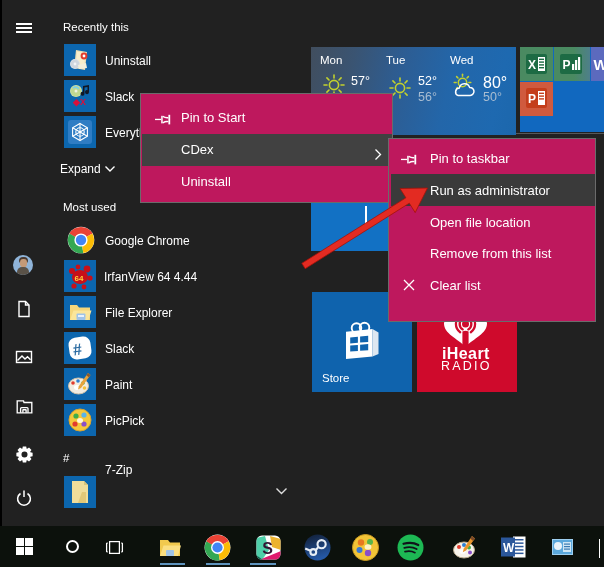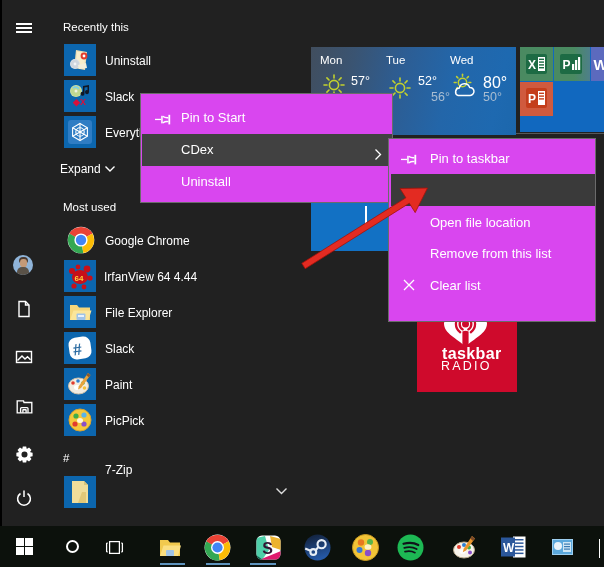--- a/index.html
+++ b/index.html
@@ -1,20 +1,20 @@
 <!DOCTYPE html>
 <html><head><meta charset="utf-8"><style>
 html,body{margin:0;padding:0;}
 body{width:604px;height:567px;overflow:hidden;background:#212121;font-family:"Liberation Sans",sans-serif;-webkit-font-smoothing:antialiased;}
 #root{position:absolute;top:0;left:0;width:604px;height:567px;}
 .abs{position:absolute;}
 .txt{color:#fff;font-size:12px;white-space:nowrap;}
 .hdr{color:#fff;font-size:11.5px;white-space:nowrap;}
 .tile32{width:32px;height:32px;background:#0c66ae;position:absolute;left:64px;}
-.menu{position:absolute;background:#d946ef;border:1px solid #6b6b6b;box-sizing:border-box;z-index:20;}
+.menu{position:absolute;background:#be185d;border:1px solid #6b6b6b;box-sizing:border-box;z-index:20;}
 .mitem{position:absolute;color:#fff;font-size:13px;white-space:nowrap;}
 </style></head>
 <body>
 <div id="root">
 
 <div class="abs" style="left:0;top:0;width:2px;height:567px;background:#000;"></div>
 
 <div class="abs" id="hamburger" style="left:16px;top:23px;width:16px;height:10px;">
   <div style="position:absolute;top:0;width:16px;height:1.6px;background:#fff;"></div>
   <div style="position:absolute;top:4px;width:16px;height:1.6px;background:#fff;"></div>
@@ -196,21 +196,21 @@
           <line x1="11" y1="18" x2="11" y2="21"></line>
           <line x1="1" y1="11" x2="4" y2="11"></line>
           <line x1="18" y1="11" x2="21" y2="11"></line>
           <line x1="3.9" y1="3.9" x2="6" y2="6"></line>
           <line x1="16" y1="16" x2="18.1" y2="18.1"></line>
           <line x1="18.1" y1="3.9" x2="16" y2="6"></line>
           <line x1="6" y1="16" x2="3.9" y2="18.1"></line>
         </g>
   </svg>
   <div class="abs" style="left:107px;top:27px;color:#fff;font-size:12.5px;">52°</div>
-  <div class="abs" style="left:120px;top:42.5px;color:#a8bdd2;font-size:12.5px;">56°</div>
+  <div class="abs" style="left:107px;top:42.5px;color:#a8bdd2;font-size:12.5px;">56°</div>
   <svg class="abs" style="left:139px;top:26px;" width="30" height="26" viewBox="0 0 30 26">
     <g stroke="#c2d12e" fill="none" stroke-width="1.5" stroke-linecap="round">
       <circle cx="12.5" cy="9.5" r="4.2"></circle>
       <line x1="12.5" y1="1.2" x2="12.5" y2="3.2"></line>
           <line x1="4.2" y1="9.5" x2="6.2" y2="9.5"></line>
           <line x1="18.8" y1="9.5" x2="20.8" y2="9.5"></line>
           <line x1="6.6" y1="3.6" x2="8" y2="5"></line>
           <line x1="18.4" y1="3.6" x2="17" y2="5"></line>
           <line x1="6.6" y1="15.4" x2="7.4" y2="14.6"></line>
     </g>
@@ -262,34 +262,49 @@
           <g fill="#c43e1c">
             <rect x="13" y="4.6" width="5" height="1.4"></rect>
             <rect x="13" y="7.4" width="5" height="1.4"></rect>
             <rect x="13" y="10.2" width="5" height="1.4"></rect>
           </g>
         </g>
   </svg>
 </div>
 <div class="abs" style="left:516px;top:133px;width:88px;height:1px;background:rgba(255,255,255,0.25);"></div>
 
+<div class="abs" style="left:312px;top:292px;width:100px;height:100px;background:#0f63ad;">
+  <svg class="abs" style="left:31px;top:27px;" width="40" height="40" viewBox="0 0 40 40">
+    <circle cx="13.5" cy="9" r="4.8" fill="none" stroke="#fff" stroke-width="1.9"></circle>
+    <circle cx="21.5" cy="8.6" r="4.8" fill="none" stroke="#fff" stroke-width="1.9"></circle>
+    <path d="M3 12.8 L29.5 10 L29.5 37.5 L3 40 Z" fill="#fff"></path>
+    <path d="M29.5 10 L35.5 13.5 L35.5 35 L29.5 37.5 Z" fill="#dde7f1"></path>
+    <g fill="#0f63ad">
+      <path d="M7.2 18.4 L14.9 17.7 L14.9 23.8 L7.2 24.4 Z"></path>
+      <path d="M17.1 17.5 L25.2 16.8 L25.2 22.9 L17.1 23.6 Z"></path>
+      <path d="M7.2 26.5 L14.9 25.9 L14.9 32 L7.2 32.6 Z"></path>
+      <path d="M17.1 25.7 L25.2 25.1 L25.2 31.2 L17.1 31.8 Z"></path>
+    </g>
+  </svg>
+  <div class="abs" style="left:10px;top:80px;color:#fff;font-size:11.5px;">Store</div>
+</div>
 
 <div class="abs" style="left:417px;top:292px;width:100px;height:100px;background:#cf0a2c;">
   <svg class="abs" style="left:26px;top:22px;" width="45" height="33" viewBox="0 0 45 33">
    <path d="M1 9.5 A10.6 10.6 0 0 1 22.2 9 A10.6 10.6 0 0 1 44 9.5 C44 19.5 31 24.5 22.5 32.5 C14 24.5 1 19.5 1 9.5 Z" fill="#fff"></path>
    <g fill="none" stroke="#cf0a2c" stroke-width="2.3" stroke-linecap="round">
      <path d="M17.2 1.8 A10 10 0 0 0 17.2 18.2"></path>
      <path d="M19.7 4.6 A6.3 6.3 0 0 0 19.7 15.4"></path>
      <path d="M27.8 1.8 A10 10 0 0 1 27.8 18.2"></path>
      <path d="M25.3 4.6 A6.3 6.3 0 0 1 25.3 15.4"></path>
    </g>
    <circle cx="22.5" cy="10" r="3.5" fill="#cf0a2c"></circle>
    <path d="M19.4 17.5 Q22.5 15.8 25.6 17.5 L25.6 33 L19.4 33 Z" fill="#cf0a2c"></path>
   </svg>
-  <div class="abs" style="left:25px;top:53px;color:#fff;font-size:16px;font-weight:bold;letter-spacing:0.4px;">taskbar</div>
+  <div class="abs" style="left:25px;top:53px;color:#fff;font-size:16px;font-weight:bold;letter-spacing:0.4px;">iHeart</div>
   <div class="abs" style="left:24px;top:67px;color:#fff;font-size:12.5px;letter-spacing:2.2px;">RADIO</div>
 </div>
 
 <div class="menu" id="menu1" style="left:140px;top:93px;width:253px;height:110px;">
   <div class="abs" style="left:1px;top:39.5px;width:250px;height:32px;background:#414141;"></div>
   <svg class="abs" style="left:14px;top:19px;" width="19" height="13" viewBox="0 0 19 13" fill="#fff">
     <rect x="0" y="5.8" width="6" height="1.3"></rect>
     <rect x="6.2" y="2.8" width="1.5" height="7.6"></rect>
     <rect x="13.4" y="1.8" width="1.8" height="9.6"></rect>
     <path d="M7.7 3.4 Q10.8 5.2 13.4 4.6 M7.7 9.8 Q10.8 8 13.4 8.6" fill="none" stroke="#fff" stroke-width="1.4"></path>
@@ -305,20 +320,21 @@
 <div class="menu" id="menu2" style="left:388px;top:138px;width:208px;height:184px;">
   <div class="abs" style="left:1.5px;top:35px;width:204px;height:32px;background:#3a3a3a;"></div>
 
   <svg class="abs" style="left:12px;top:14px;" width="19" height="13" viewBox="0 0 19 13" fill="#fff">
     <rect x="0" y="5.8" width="6" height="1.3"></rect>
     <rect x="6.2" y="2.8" width="1.5" height="7.6"></rect>
     <rect x="13.4" y="1.8" width="1.8" height="9.6"></rect>
     <path d="M7.7 3.4 Q10.8 5.2 13.4 4.6 M7.7 9.8 Q10.8 8 13.4 8.6" fill="none" stroke="#fff" stroke-width="1.4"></path>
   </svg>
   <div class="mitem" style="left:41px;top:12px;">Pin to taskbar</div>
+  <div class="mitem" style="left:41px;top:44px;">Run as administrator</div>
   <div class="mitem" style="left:41px;top:75.5px;">Open file location</div>
   <div class="mitem" style="left:41px;top:107px;">Remove from this list</div>
   <svg class="abs" style="left:14px;top:140px;" width="12" height="12" viewBox="0 0 12 12" stroke="#fff" stroke-width="1.3">
         <path d="M1 1 L11 11 M11 1 L1 11"></path>
       </svg>
   <div class="mitem" style="left:41px;top:139px;">Clear list</div>
 </div>
 
 <svg class="abs" style="left:295px;top:170px;z-index:30;" width="145" height="105" viewBox="0 0 145 105">
   <polygon points="10.2,98.7 114.3,33.2 120.2,42.6 132.5,18.0 105.0,18.5 110.9,27.8 6.8,93.3" fill="#e32b22" stroke="#a31209" stroke-width="0.8"></polygon>

